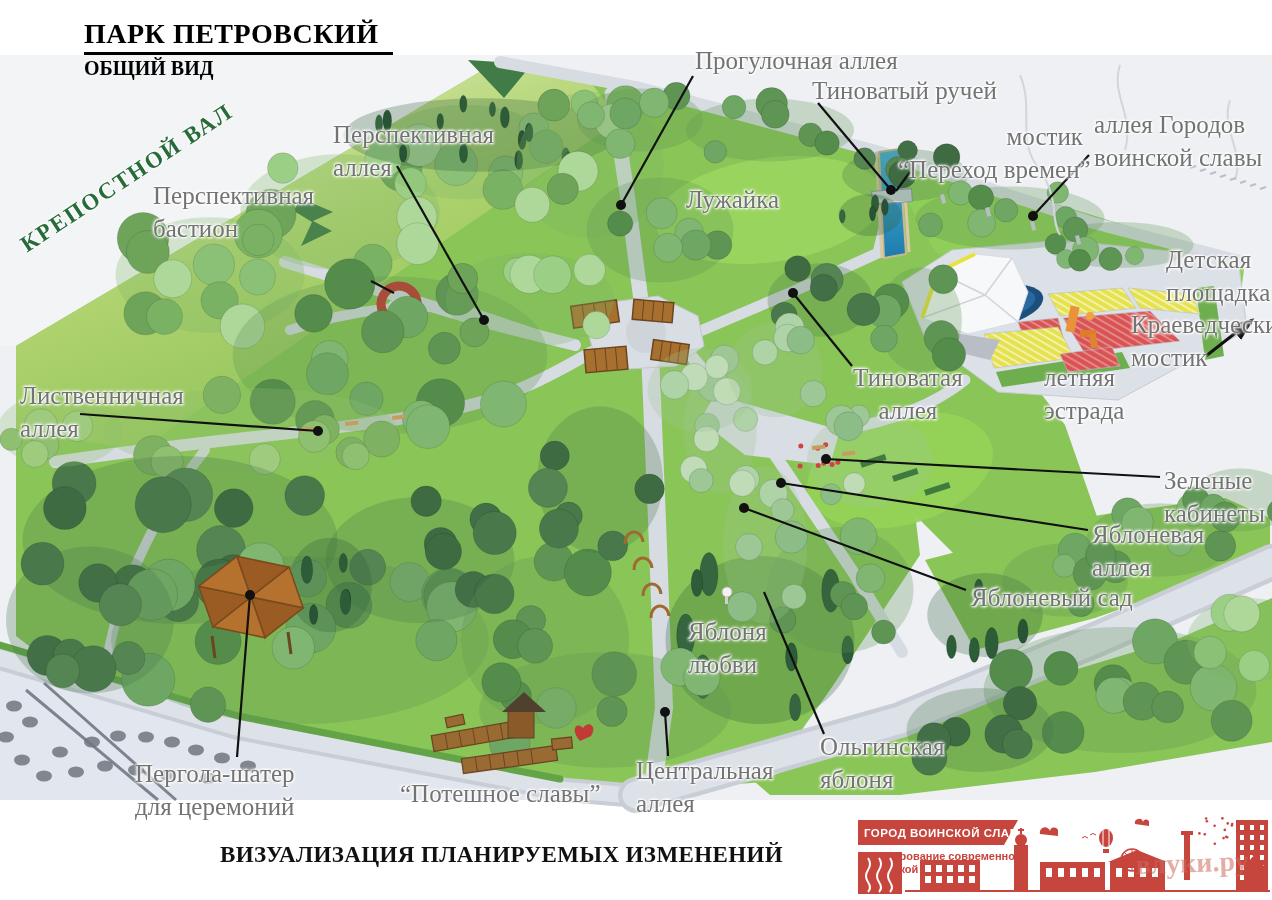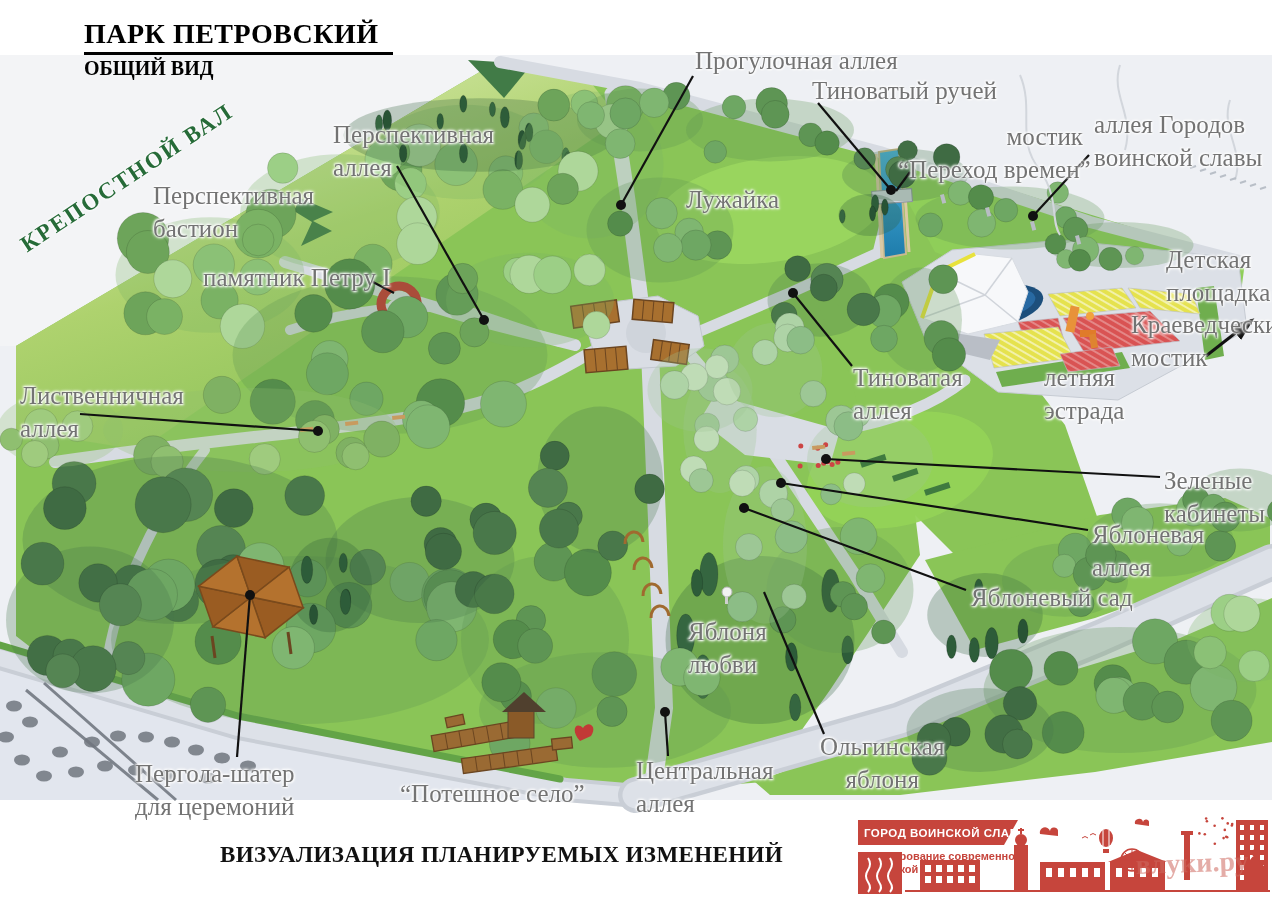--- a/index.html
+++ b/index.html
@@ -706,39 +706,36 @@
         <div>воинской славы</div>
       </div>
       <div class="callout" style="left: 333px; top: 118px;">
         <div>Перспективная</div>
         <div>аллея</div>
       </div>
       <div class="callout" style="left: 153px; top: 179px;">
         <div>Перспективная</div>
         <div>бастион</div>
       </div>
-      <div class="callout" style="left: 203px; top: 261px;">
-        <div>памятник Петру I</div>
-      </div>
       <div class="callout" style="left: 686px; top: 183px;">
         <div>Лужайка</div>
       </div>
       <div class="callout" style="left: 1166px; top: 243px;">
         <div>Детская</div>
         <div>площадка</div>
       </div>
       <div class="callout" style="left: 1086px; top: 308px; margin-left: 45px;">
         <div>Краеведческий</div>
         <div>мостик</div>
       </div>
       <div class="callout" style="left: 1044px; top: 361px;">
         <div>летняя</div>
         <div>эстрада</div>
       </div>
-      <div class="callout" style="left: 853px; top: 361px;">
+      <div class="callout" style="left: 853px; top: 361px; text-align: center;">
         <div>Тиноватая</div>
         <div>аллея</div>
       </div>
       <div class="callout" style="left: 20px; top: 379px;">
         <div>Лиственничная</div>
         <div>аллея</div>
       </div>
       <div class="callout" style="left: 1164px; top: 464px;">
         <div>Зеленые</div>
         <div>кабинеты</div>
@@ -747,30 +744,30 @@
         <div>Яблоневая</div>
         <div>аллея</div>
       </div>
       <div class="callout" style="left: 971px; top: 581px;">
         <div>Яблоневый сад</div>
       </div>
       <div class="callout" style="left: 688px; top: 615px;">
         <div>Яблоня</div>
         <div>любви</div>
       </div>
-      <div class="callout" style="left: 820px; top: 730px; text-align: center;">
+      <div class="callout" style="left: 820px; top: 730px;">
         <div>Ольгинская</div>
         <div>яблоня</div>
       </div>
       <div class="callout" style="left: 111px; top: 757px; margin-left: 24px;">
         <div>Пергола-шатер</div>
         <div>для церемоний</div>
       </div>
       <div class="callout" style="left: 400px; top: 777px;">
-        <div>“Потешное село”</div>
+        <div>“Потешное славы”</div>
       </div>
       <div class="callout" style="left: 636px; top: 754px;">
         <div>Центральная</div>
         <div>аллея</div>
       </div>
     </div>
 
   <div id="header-block">
     <div id="page-title">ПАРК ПЕТРОВСКИЙ</div>
     <div id="page-subtitle">ОБЩИЙ ВИД</div>

